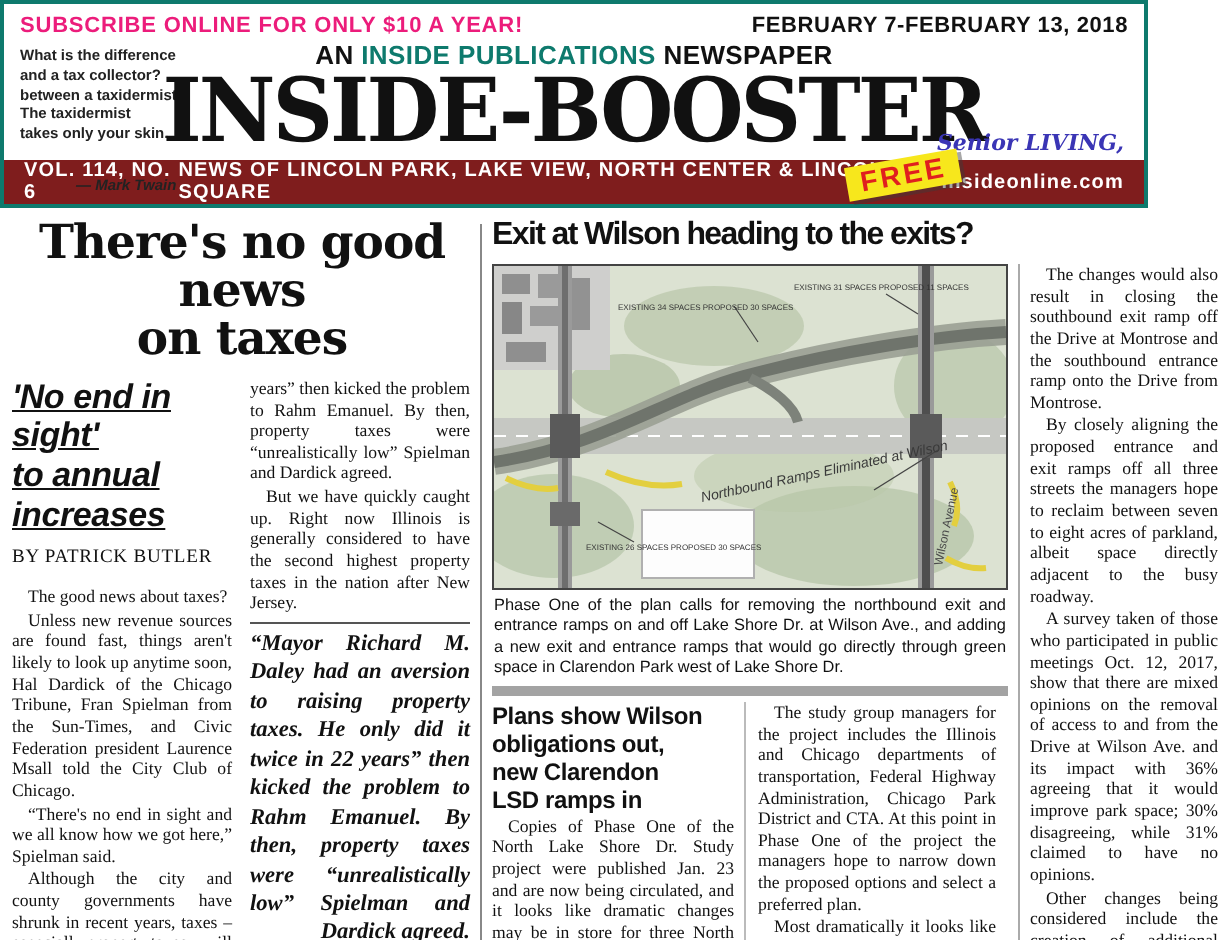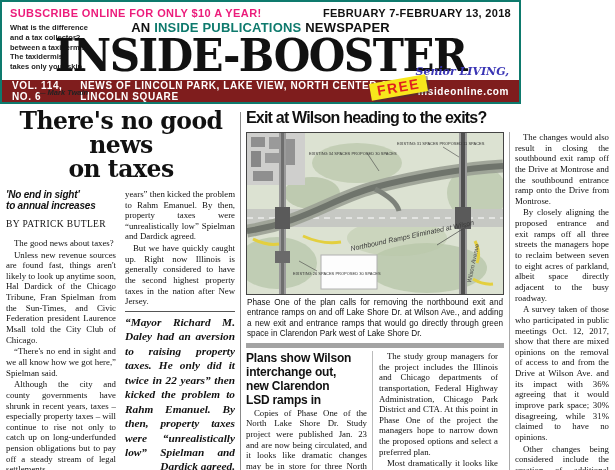--- a/index.html
+++ b/index.html
@@ -3,21 +3,21 @@
 <meta charset="utf-8">
 <style>
   * { margin:0; padding:0; box-sizing:border-box; }
   html,body { background:#e8e8e8; }
   .page {
     position:relative; width:615px; height:470px; background:#fff;
     overflow:hidden; font-family:"Liberation Serif", serif; color:#111;
     margin:0 auto;
   }
   
-  .header { position:absolute; top:0; left:0; width:521px; border:2px solid #0e7a6d; background:#fff; z-index:2; }
+  .header { position:absolute; top:0; left:0; width:574px; border:2px solid #0e7a6d; background:#fff; z-index:2; }
   .subscribe-row { display:flex; justify-content:space-between; align-items:center; padding:5px 8px 1px 8px;
     font-family:"Liberation Sans", sans-serif; font-weight:bold; font-size:11px; }
   .subscribe { color:#ec1c7b; letter-spacing:.4px; cursor:pointer; }
   .issue-date { color:#111; letter-spacing:.3px; }
   .masthead { position:relative; height:60px; }
   .quote { position:absolute; left:8px; top:3px; width:150px;
     font-family:"Liberation Sans", sans-serif; font-weight:bold; font-size:7.5px; line-height:1.3; color:#222; }
   .quote-attr { font-style:italic; padding-left:28px; margin-top:16px; }
   .tagline { text-align:center; font-family:"Liberation Sans", sans-serif; font-weight:bold; font-size:13px; letter-spacing:.2px; }
   .tagline .brand { color:#0e7a6d; }
@@ -34,21 +34,21 @@
   .main-divider { position:absolute; left:240px; top:112px; bottom:0; width:1px; background:#888; }
   .body-par { font-size:8.8px; line-height:1.21; text-align:justify; text-indent:8px; margin-bottom:1px; }
   .body-par.noindent { text-indent:0; }
   
   .left-article { position:absolute; left:6px; top:110px; width:230px; }
   .la-headline { font-family:"DejaVu Serif", serif; font-weight:bold; font-size:23.5px;
     line-height:1.02; letter-spacing:-.5px; text-align:center; }
   .la-cols { display:flex; gap:9px; margin-top:7px; }
   .la-col { width:110px; }
   .la-subhead { font-family:"Liberation Sans", sans-serif; font-weight:bold; font-style:italic;
-    font-size:10px; line-height:1.15; letter-spacing:-.2px; }
+    font-size:17px; line-height:1.15; letter-spacing:-.2px;text-decoration:underline; }
   .la-byline { font-size:9.5px; letter-spacing:.4px; margin:7px 0 9px 0; }
   .pullquote { border-top:1px solid #555; border-bottom:1px solid #555; padding:3px 0 4px 0; margin:4px 0 3px 0;
     font-weight:bold; font-style:italic; font-size:11.3px; line-height:1.28;
     text-align:justify; text-align-last:right; }
   
   .right-article { position:absolute; left:246px; top:110px; width:366px; }
   .ra-headline { font-family:"Liberation Sans", sans-serif; font-weight:bold; font-size:16px;
     letter-spacing:-.8px; line-height:1; white-space:nowrap; }
   .ra-body { display:flex; margin-top:6px; }
   .ra-left { width:258px; }
@@ -184,21 +184,21 @@
             <text x="224" y="150" font-size="6" fill="#4a4a4a" transform="rotate(-78 224 150)">Wilson Avenue</text>
           </svg>
         </div>
 
         <div class="caption">Phase One of the plan calls for removing the northbound exit and entrance ramps on and off Lake Shore Dr. at Wilson Ave., and adding a new exit and entrance ramps that would go directly through green space in Clarendon Park west of Lake Shore Dr.</div>
 
         <div class="ra-cols">
           <div class="ra-colA">
             <div class="ra-subhead">
               <div>Plans show Wilson</div>
-              <div>interchange out,</div>
+              <div>obligations out,</div>
               <div>new Clarendon</div>
               <div>LSD ramps in</div>
             </div>
             <p class="body-par">Copies of Phase One of the North Lake Shore Dr. Study project were published Jan. 23 and are now being circulated, and it looks like dramatic changes may be in store for three North Side exit-entrance ramps.</p>
           </div>
           <div class="ra-colB">
             <p class="body-par">The study group managers for the project includes the Illinois and Chicago departments of transportation, Federal Highway Administration, Chicago Park District and CTA. At this point in Phase One of the project the managers hope to narrow down the proposed options and select a preferred plan.</p>
             <p class="body-par">Most dramatically it looks like the plan calls for removing the northbound exit and entrance</p>
           </div>
         </div>

